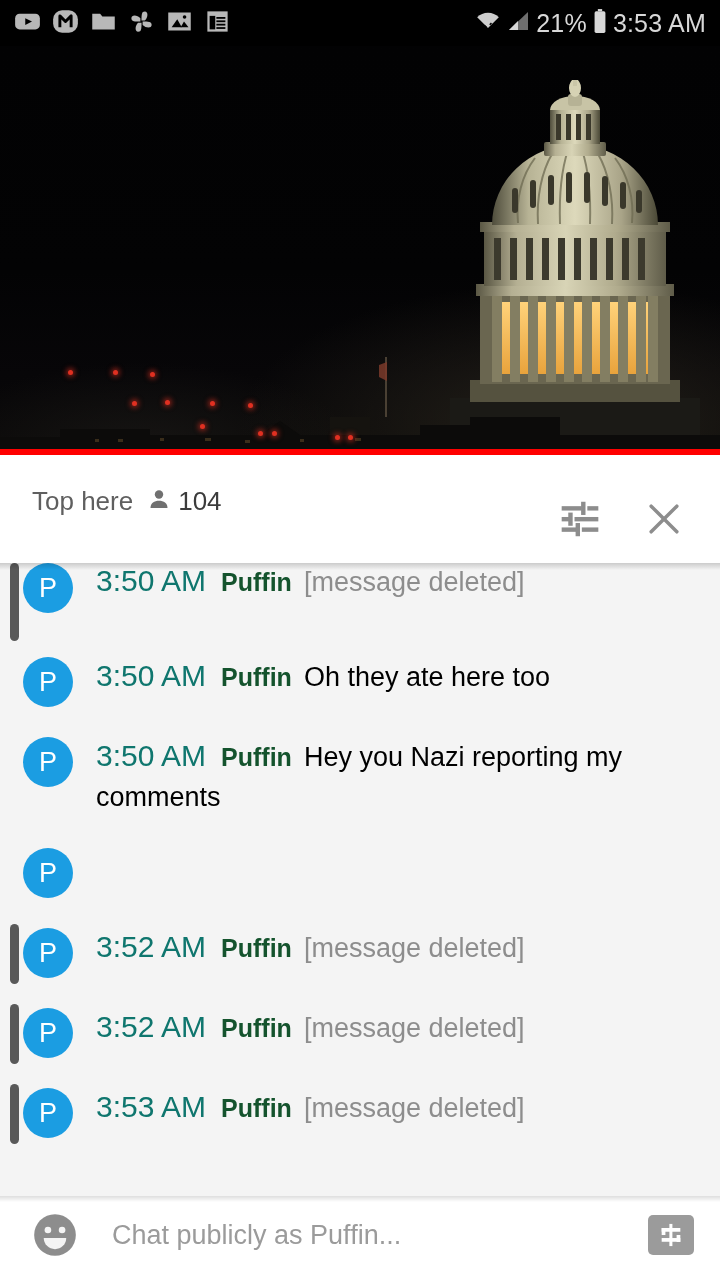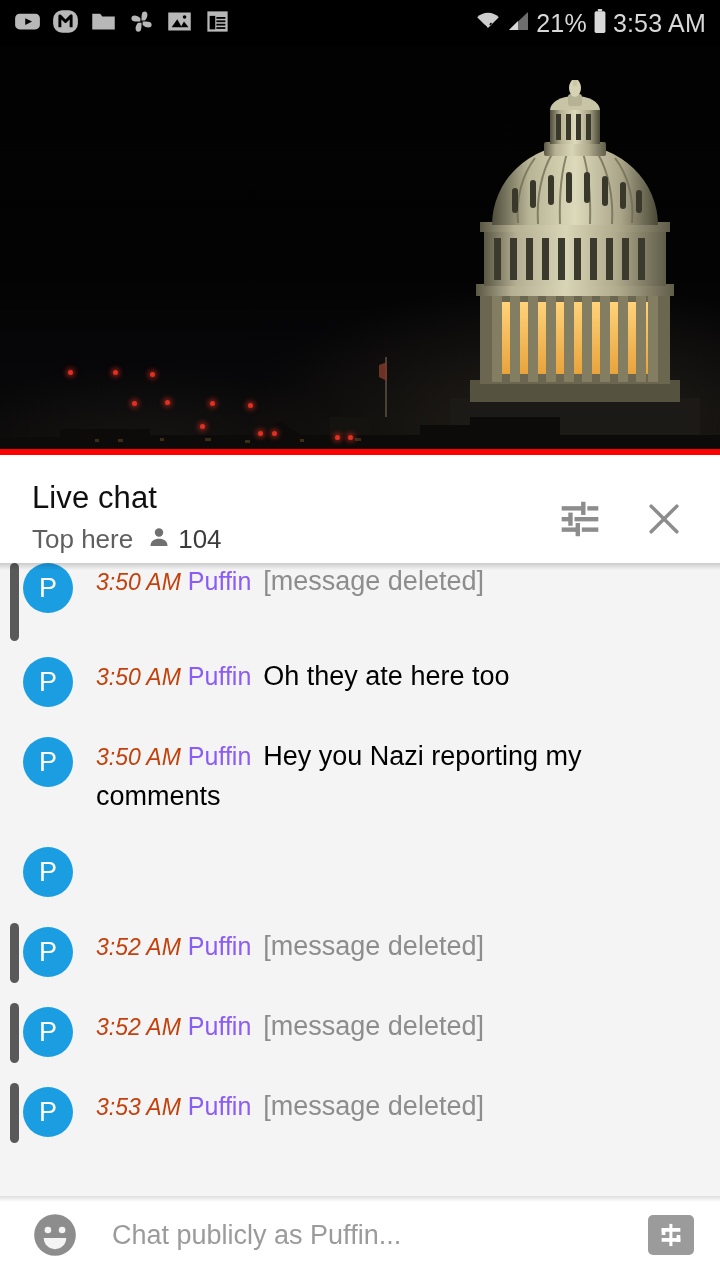--- a/index.html
+++ b/index.html
@@ -107,22 +107,22 @@
     color: #ffffff;
     font-size: 27px; font-weight: 400;
     display: flex; align-items: center; justify-content: center;
     line-height: 1;
   }
   .msg-body {
     padding-top: 15px; padding-bottom: 15px;
     line-height: 36px;
     flex: 1;
   }
-  .ts { color: #c2410c; font-size: 23px; font-style: italic; }
-  .author { color: #8b5cf6; font-size: 25px; font-weight: normal; margin-left: 7px; }
+  .ts { color: #0f766e; font-size: 30px; }
+  .author { color: #14532d; font-size: 25px; font-weight: bold; margin-left: 15px; }
   .body-text { color: #000000; font-size: 27px; margin-left: 12px; }
   .body-text.deleted { color: #8d8d8d; }
 
   
   .msg.clipped .avatar-wrap { padding-top: 0; }
   .msg.clipped .msg-body { padding-top: 0; }
   .msg.clipped .deleted-bar { top: 0; bottom: 2px; }
 
   
   .input-bar {
@@ -351,21 +351,20 @@
     <path d="M12 5 L12 24 L4 20 L4 8 Z" fill="#7a3a2a" opacity="0.85"></path>
   </svg>
 
   <div class="progress-bar">
     <div class="progress-fill" style="width:100%"></div>
   </div>
 </div>
 
 <div class="chat-header">
   <div class="chat-header-text">
-    <div class="chat-title">Live chat</div>
     <div class="chat-sub">
       <span class="chat-sub-mode">Top here</span>
       <span class="viewers">
         <span>
           <svg width="24" height="24" viewBox="0 0 24 24" fill="#707070">
               <circle cx="12" cy="7.5" r="4.2"></circle>
               <path d="M3.5 21c0-4.7 3.8-7.2 8.5-7.2s8.5 2.5 8.5 7.2z"></path>
             </svg>
         </span>
         <span class="viewer-count">104</span>

